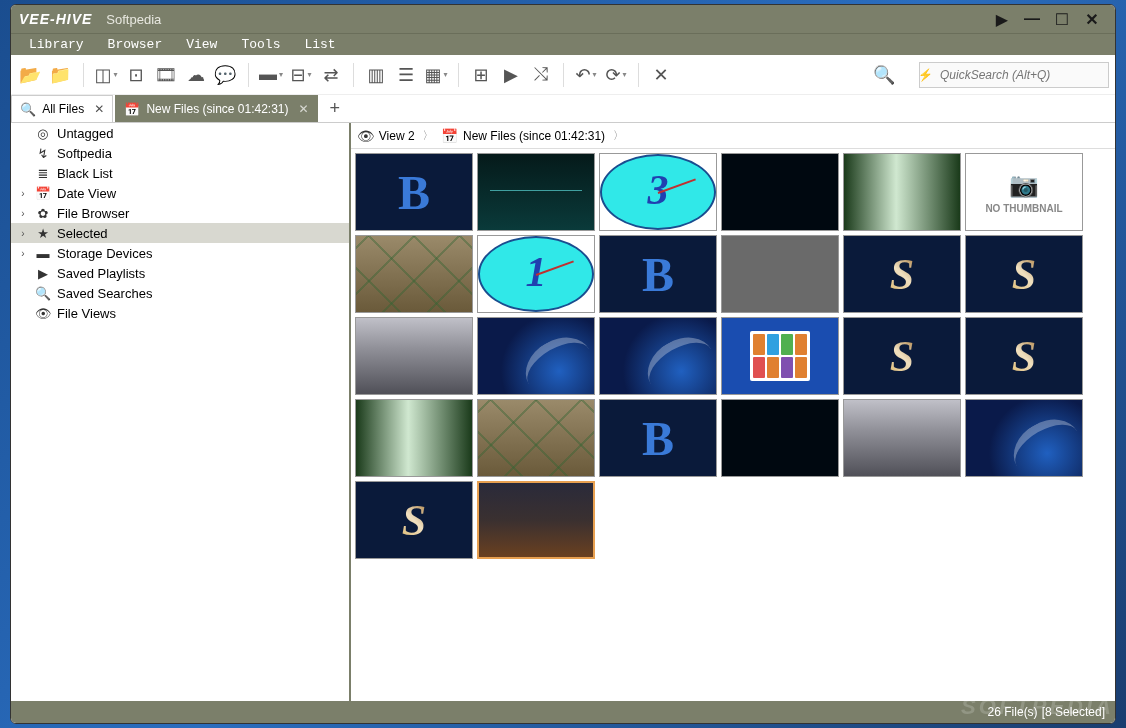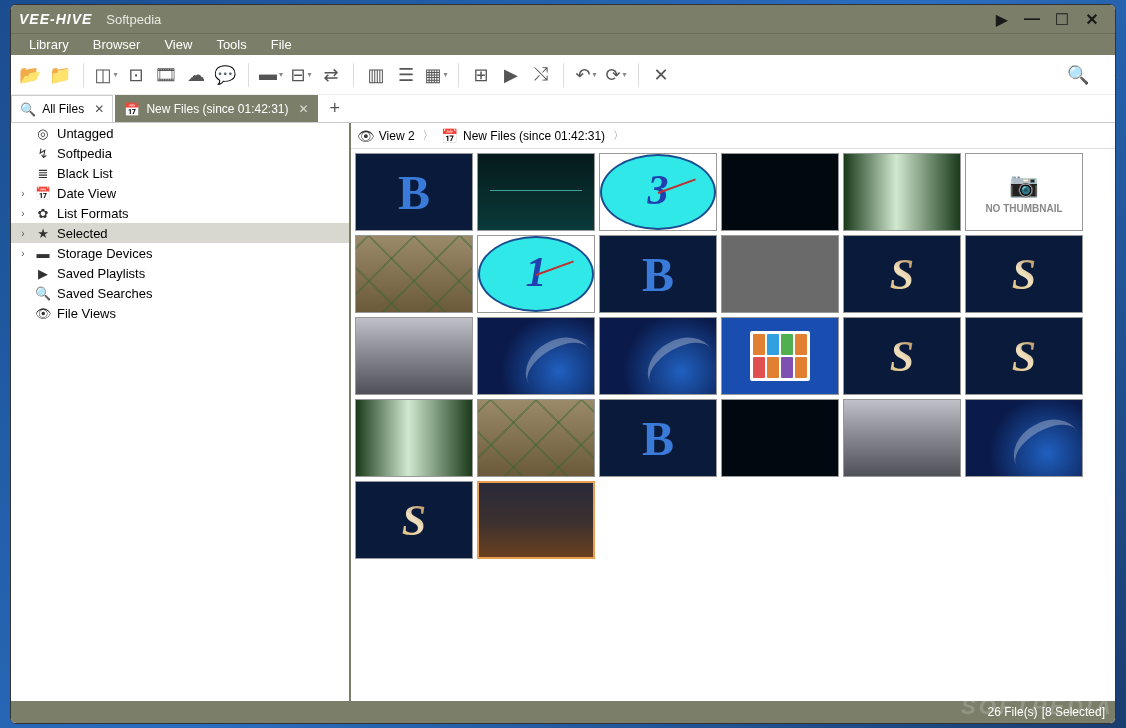--- a/index.html
+++ b/index.html
@@ -4,21 +4,21 @@
 <style>
 * { box-sizing: border-box; margin: 0; padding: 0; font-family: "Segoe UI", Arial, sans-serif; }
 body { background: linear-gradient(135deg, #1a4d8f 0%, #2a6dbf 50%, #1a3d6f 100%); width: 1126px; height: 728px; overflow: hidden; position: relative; }
 .window { position: absolute; top: 4px; left: 10px; right: 10px; bottom: 4px; background: #fff; border-radius: 6px; border: 1px solid #333; display: flex; flex-direction: column; overflow: hidden; }
 .titlebar { background: #7b7f6a; height: 28px; display: flex; align-items: center; padding: 0 8px; color: #fff; }
 .titlebar .logo { font-weight: 900; font-style: italic; font-size: 14px; letter-spacing: 1px; }
 .titlebar .subtitle { margin-left: 14px; font-size: 13px; color: #e8e8e0; }
 .titlebar .spacer { flex: 1; }
 .titlebar .winicon { width: 30px; text-align: center; font-size: 16px; cursor: pointer; color: #1a1a1a; }
 .menubar { background: #7b7f6a; height: 22px; display: flex; align-items: center; padding: 0 6px; gap: 0; color: #fff; font-size: 13px; border-top: 1px solid #6a6e5a; }
-.menubar .menuitem { padding: 2px 12px; cursor: pointer; }
+.menubar .menuitem { padding: 2px 12px; cursor: pointer; font-family: Liberation Mono, monospace; }
 .toolbar { height: 40px; background: #fff; display: flex; align-items: center; padding: 0 6px; gap: 2px; border-bottom: 1px solid #eee; }
 .toolbar .ticon { width: 28px; height: 28px; display: flex; align-items: center; justify-content: center; font-size: 18px; color: #555; cursor: pointer; border-radius: 3px; }
 .toolbar .sep { width: 1px; height: 24px; background: #ddd; margin: 0 6px; }
 .toolbar .dd::after { content: "▾"; font-size: 8px; margin-left: 2px; color: #888; }
 .toolbar .searchbox { margin-left: auto; display: flex; align-items: center; gap: 4px; }
 .toolbar .searchbox input { width: 190px; height: 26px; border: 1px solid #ccc; padding: 0 6px 0 20px; font-style: italic; color: #888; font-size: 12px; background: #fafafa; }
 .toolbar .searchbox .searchicon { font-size: 18px; color: #444; font-weight: bold; }
 .toolbar .searchbox .bolt { position: relative; left: 18px; color: #888; font-size: 12px; z-index: 2; }
 .tabbar { height: 28px; background: #fff; display: flex; align-items: stretch; border-bottom: 1px solid #ccc; }
 .tabbar .tab { display: flex; align-items: center; padding: 0 8px; gap: 6px; font-size: 12px; border: 1px solid #ccc; border-bottom: none; margin-right: 2px; cursor: pointer; background: #fff; }
@@ -87,21 +87,21 @@
     <span class="winicon" style="font-weight:bold;">—</span>
     <span class="winicon">☐</span>
     <span class="winicon" style="font-weight:bold;">✕</span>
   </div>
 
   <div class="menubar">
     <span class="menuitem">Library</span>
     <span class="menuitem">Browser</span>
     <span class="menuitem">View</span>
     <span class="menuitem">Tools</span>
-    <span class="menuitem">File</span>
+    <span class="menuitem">List</span>
   </div>
 
   <div class="toolbar">
     <span class="ticon">📂</span>
     <span class="ticon">📁</span>
     <span class="sep"></span>
     <span class="ticon dd">◫</span>
     <span class="ticon">⊡</span>
     <span class="ticon">🎞</span>
     <span class="ticon">☁</span>
@@ -119,20 +119,21 @@
     <span class="ticon">▶</span>
     <span class="ticon">⤭</span>
     <span class="sep"></span>
     <span class="ticon dd">↶</span>
     <span class="ticon dd">⟳</span>
     <span class="sep"></span>
     <span class="ticon">✕</span>
     <div class="searchbox">
       <span class="searchicon">🔍</span>
       <span class="bolt">⚡</span>
+      <input type="text" placeholder="QuickSearch (Alt+Q)" style="">
     </div>
   </div>
 
   <div class="tabbar">
     <div class="tab">
       <span class="tabicon">🔍</span>
       <span>All Files</span>
       <span class="close">✕</span>
     </div>
     <div class="tab active">
@@ -161,21 +162,21 @@
           <span>Black List</span>
         </div>
         <div class="treeitem">
           <span class="expand">›</span>
           <span class="ticon2">📅</span>
           <span>Date View</span>
         </div>
         <div class="treeitem">
           <span class="expand">›</span>
           <span class="ticon2">✿</span>
-          <span>List Formats</span>
+          <span>File Browser</span>
         </div>
         <div class="treeitem selected">
           <span class="expand">›</span>
           <span class="ticon2">★</span>
           <span>Selected</span>
         </div>
         <div class="treeitem">
           <span class="expand">›</span>
           <span class="ticon2">▬</span>
           <span>Storage Devices</span>

